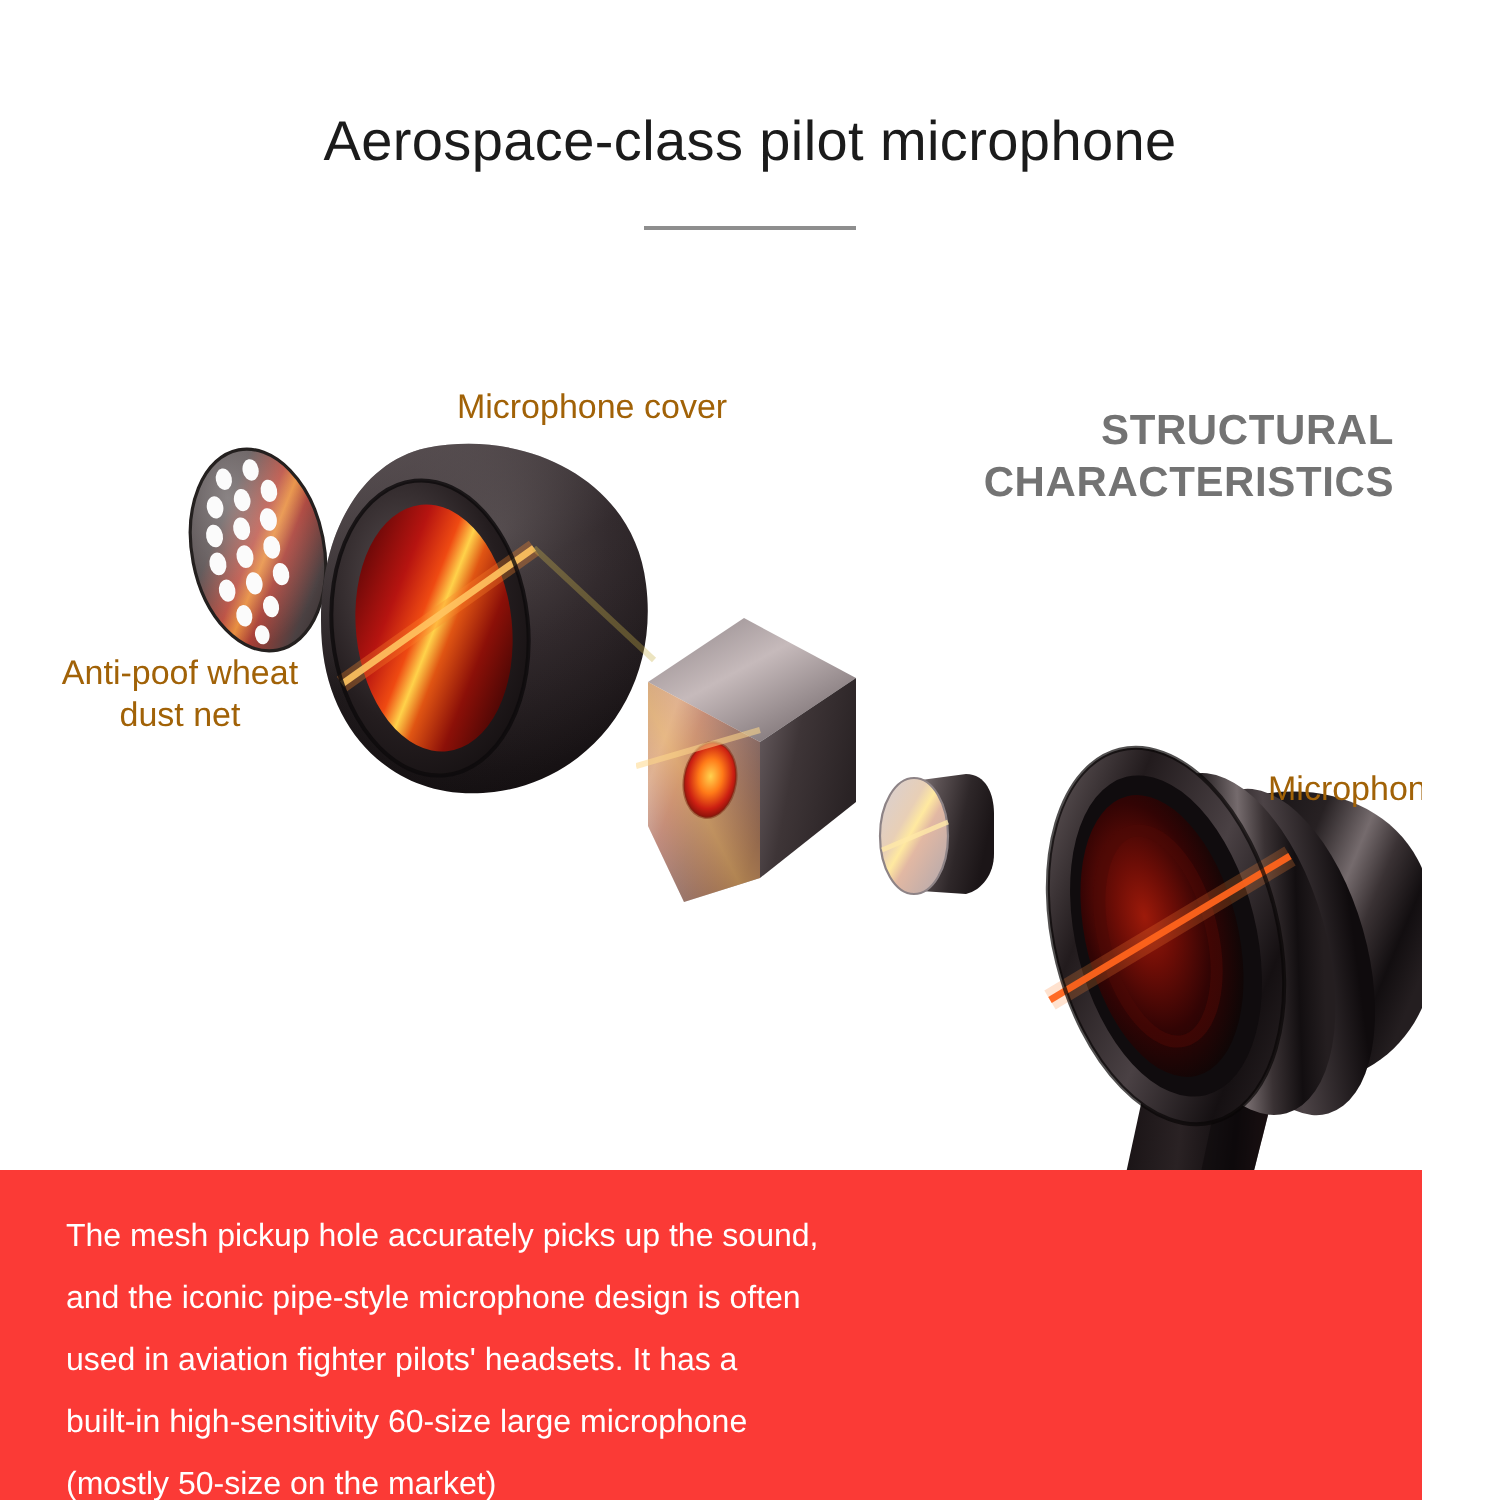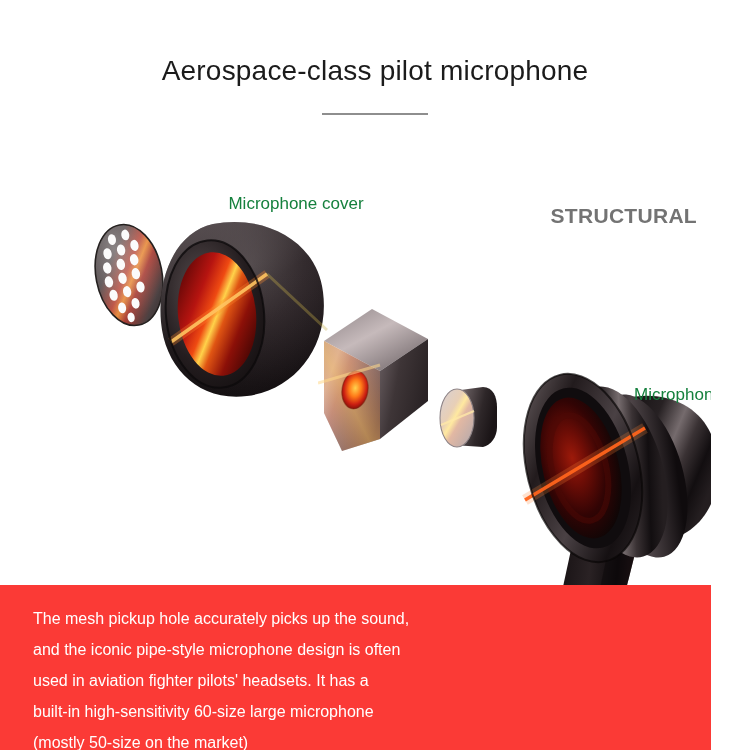--- a/index.html
+++ b/index.html
@@ -52,21 +52,21 @@
     line-height: 26px;
     font-weight: bold;
     color: #737373;
     letter-spacing: 0.3px;
   }
   .section-heading span { display: block; }
 
   
   .label {
     position: absolute;
-    color: #15803d;
+    color: #a16207;
     font-size: 17px;
     line-height: 21px;
     font-weight: 400;
     white-space: pre-line;
     text-align: center;
   }
   #label-cover      { left: 206px; top: 193px; width: 180px; }
   #label-dustnet    { left: 2px;   top: 326px; width: 176px; }
   #label-60mic      { left: 440px; top: 336px; width: 130px; }
   #label-microphone { left: 634px; top: 384px; width: 120px; text-align: left; }
@@ -382,24 +382,27 @@
         <ellipse cx="88" cy="96" rx="56" ry="96" transform="rotate(-14 88 96)" fill="none" stroke="#080506" stroke-width="2" stroke-opacity="0.7"></ellipse>
       </svg>
     </div>
   </div>
 
   <div class="page-title">Aerospace-class pilot microphone</div>
   <div class="title-divider"></div>
 
   <div class="section-heading">
     <span>STRUCTURAL</span>
+    <span>CHARACTERISTICS</span>
   </div>
 
   <div class="label" id="label-cover">Microphone cover</div>
 
+  <div class="label" id="label-dustnet">Anti-poof wheat
+dust net</div>
 
 
   <div class="label" id="label-microphone">Microphone</div>
 
   <div class="bottom-banner">
     <div class="banner-text">The mesh pickup hole accurately picks up the sound,
 and the iconic pipe-style microphone design is often
 used in aviation fighter pilots' headsets. It has a
 built-in high-sensitivity 60-size large microphone
 (mostly 50-size on the market)</div>

